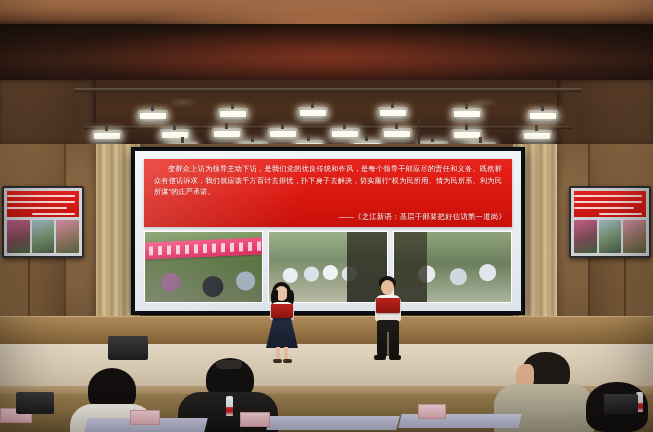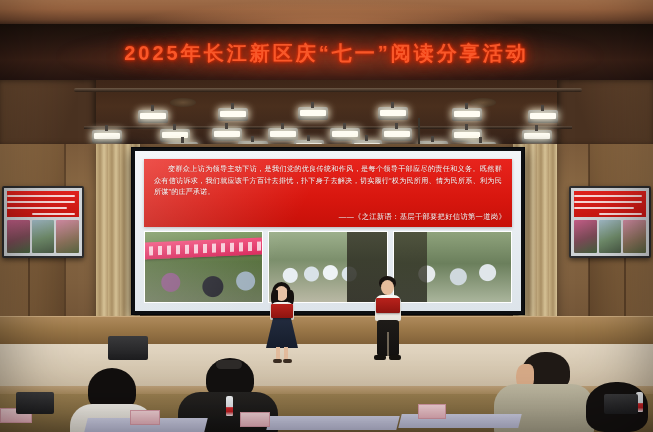--- a/index.html
+++ b/index.html
@@ -299,21 +299,20 @@
 </style>
 </head>
 <body>
 
 <div id="stage-photo">
 
   <div class="ceiling"></div>
 
   <div class="banner-band"></div>
   <div class="banner-glow"></div>
-  <div class="banner-text">2025年长江新区庆“七一”阅读分享活动</div>
 
   <div class="upper-wall"></div>
   <div class="wall-panel-l"></div>
   <div class="wall-panel-r"></div>
 
   <div class="vent" style="left:170px;top:98px;"></div>
   <div class="vent" style="left:470px;top:98px;"></div>
 
   <div class="truss"></div>
   <div class="truss2"></div>

